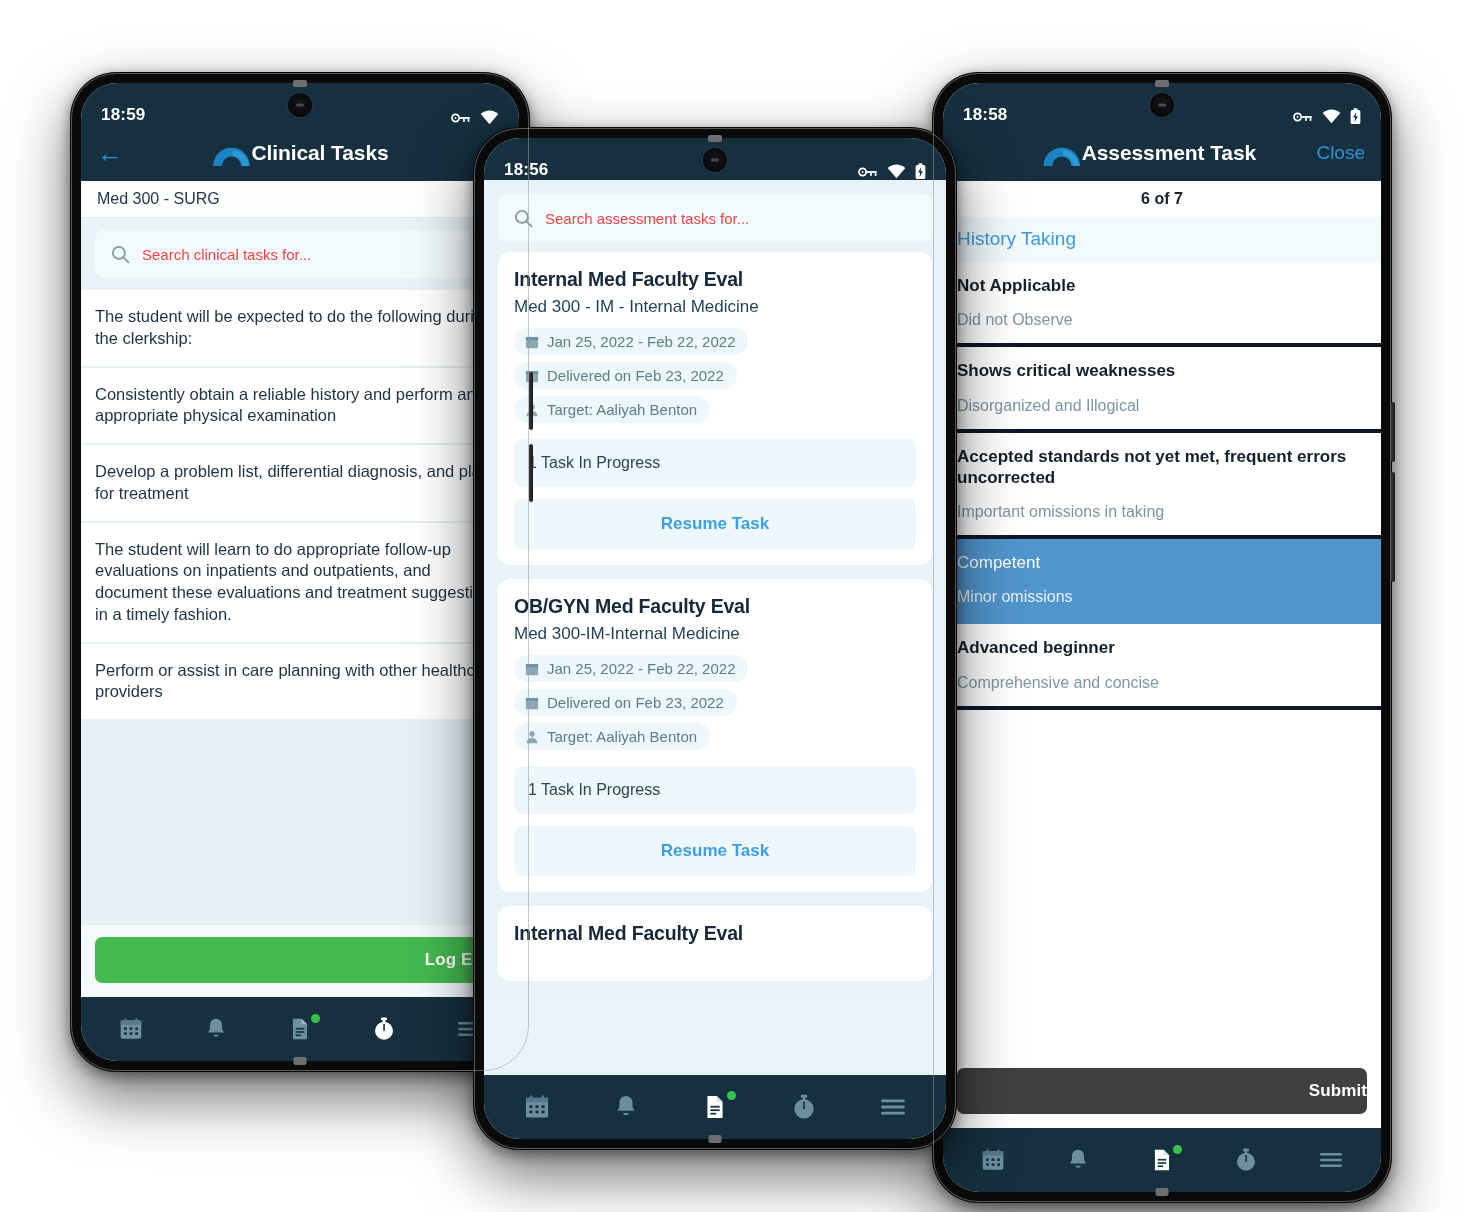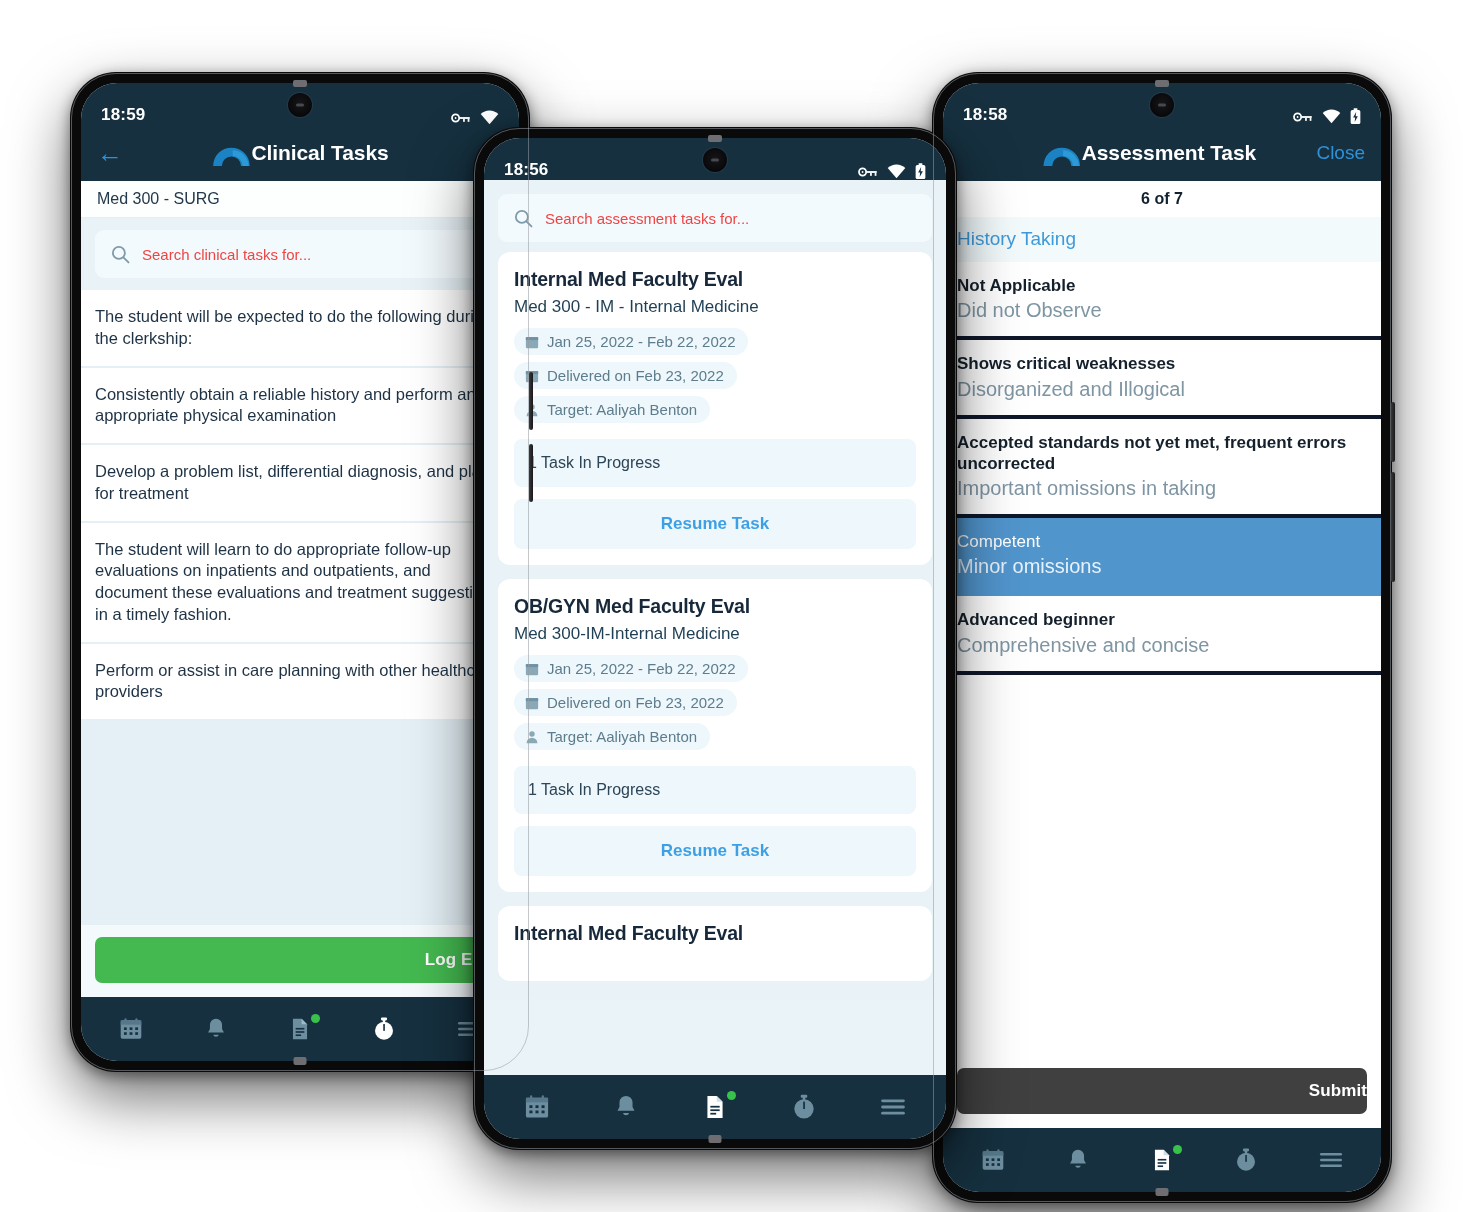--- a/index.html
+++ b/index.html
@@ -165,21 +165,21 @@
   }
   .secthead {
     background: #f2fafc; color: #3e9ada;
     font-size: 19px; padding: 11px 14px 12px;
   }
   .optrow {
     background: #ffffff; padding: 13px 14px 14px;
     border-bottom: 4px solid #0f172a;
   }
   .optrow .t { font-size: 17px; font-weight: bold; color: #14202c; line-height: 1.25; }
-  .optrow .d { font-size: 20px; color: #7e95a3; margin-top: 3px; }
+  .optrow .d { font-size: 16px; color: #7e95a3; margin-top: 15px; }
   .optrow.sel { background: #5195cd; border-bottom-color: #5195cd; }
   .optrow.sel .t { color: #ffffff; font-weight: 500; }
   .optrow.sel .d { color: #e8f2fa; }
   .p3fill { background: #ffffff; flex: 1 1 auto; }
   .p3foot { background: #ffffff; padding: 10px 14px 14px; }
 </style>
 </head>
 <body>
 
 <div class="stage">

